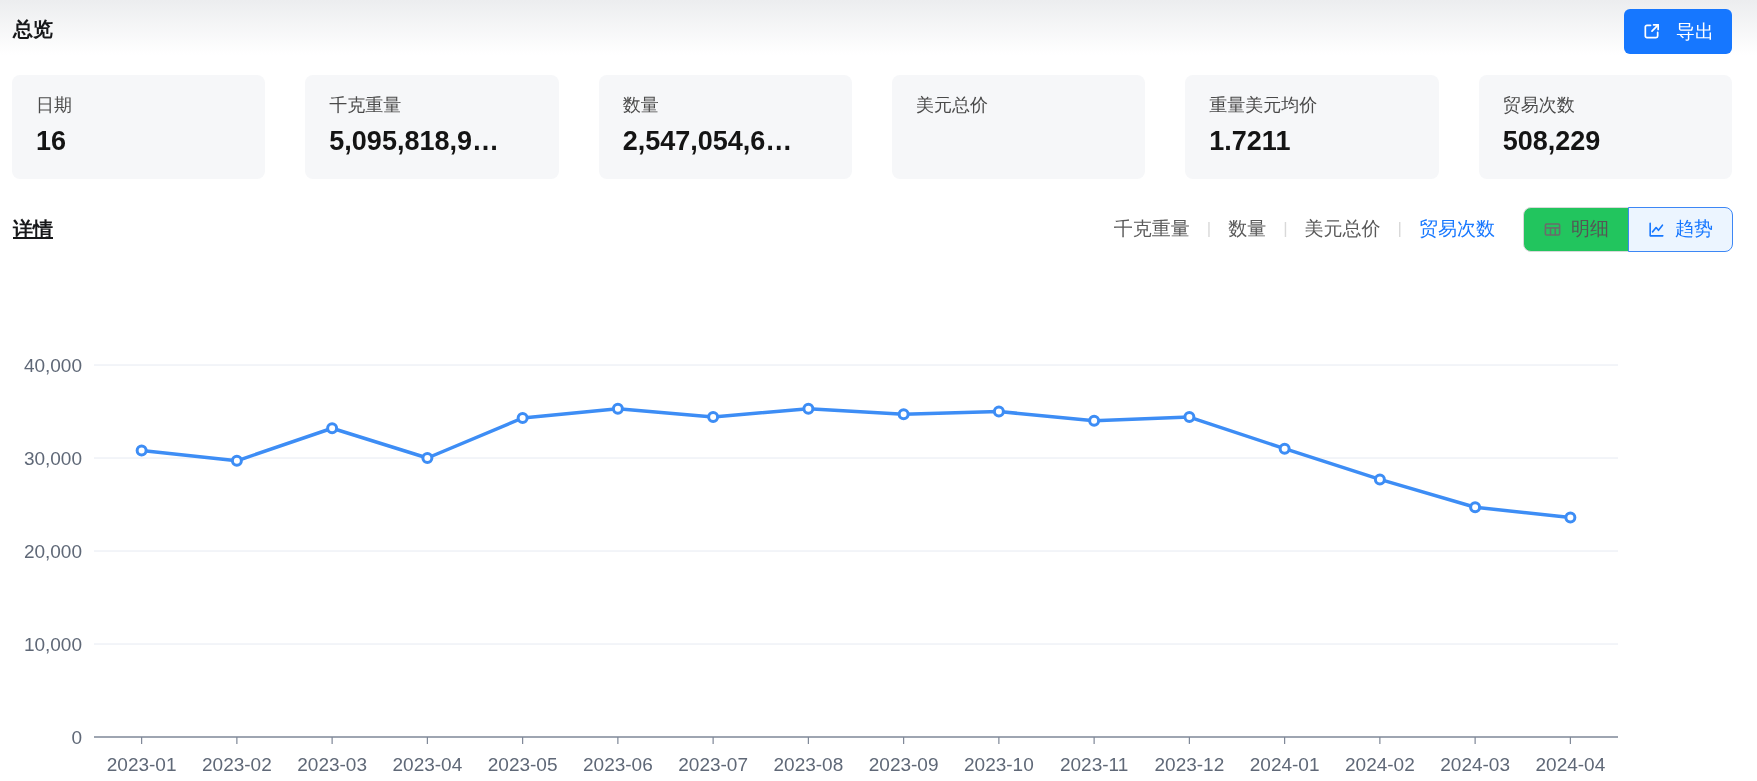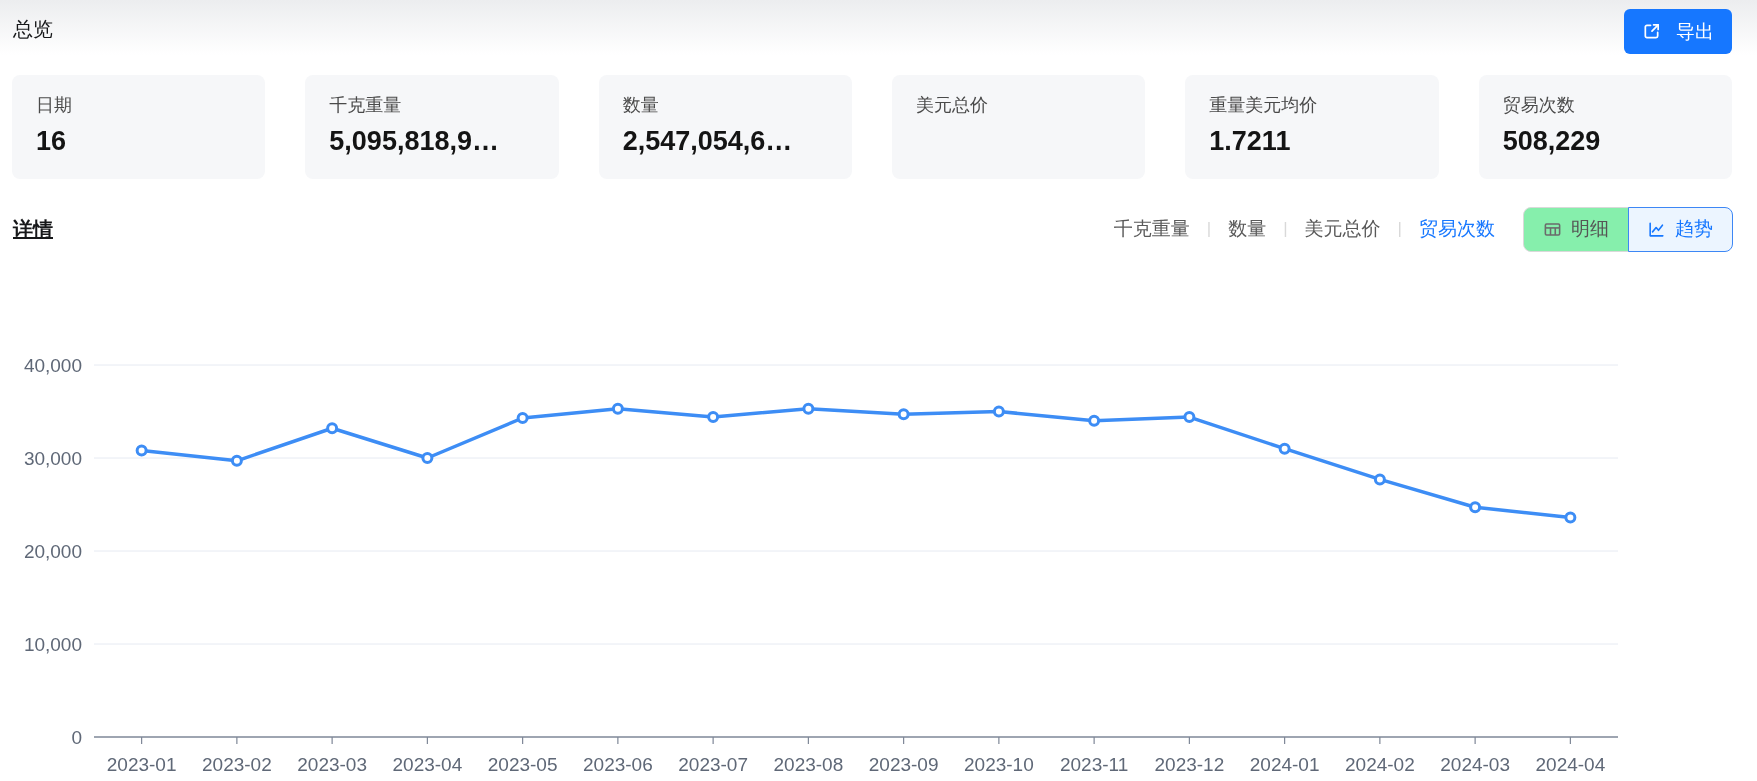--- a/index.html
+++ b/index.html
@@ -1,39 +1,39 @@
 <!DOCTYPE html>
 <html><head>
 <meta charset="utf-8">
 <style>
   * { margin:0; padding:0; box-sizing:border-box; }
   html,body { width:1757px; height:781px; background:#fff; overflow:hidden;
     font-family:"Liberation Sans","DejaVu Sans",sans-serif; }
   .top-fade { position:absolute; left:0; top:0; width:1757px; height:55px;
     background:linear-gradient(#ecedef,#ffffff); z-index:0; }
-  .page-title { position:absolute; left:13px; top:16px; font-size:20px; font-weight:400; color:#17181a; z-index:2;}
+  .page-title { position:absolute; left:13px; top:16px; font-size:20px; font-weight:700; color:#17181a; z-index:2;}
   .export-btn { position:absolute; right:25px; top:9px; height:45px; min-width:99px; padding:0 18px;
     background:#1677ff; color:#fff; border:none; border-radius:6px; font-size:19px;
     display:flex; align-items:center; justify-content:center; gap:15px; cursor:pointer; z-index:2;}
   .export-btn svg { display:block; }
   .cards { position:absolute; left:12px; right:25px; top:75px; display:flex; gap:40px; z-index:1;}
   .card { flex:1; height:104px; background:#f6f7f9; border-radius:8px; padding:18px 24px; }
   .card-label { display:block; font-size:18px; color:#4a4a4a; }
   .card-value { display:block; margin-top:9px; font-size:27px; font-weight:700; color:#141414;
     white-space:nowrap; overflow:hidden; }
   .details-bar { position:absolute; left:13px; right:24px; top:206px; height:46px;
     display:flex; align-items:center; }
   .details-title { font-size:20px; font-weight:700; color:#17181a;text-decoration:underline; }
   .bar-right { margin-left:auto; display:flex; align-items:center; }
   .metric-link { font-size:19px; color:#595959; cursor:pointer; }
   .metric-link.active { color:#1677ff; }
   .metric-sep { color:#d9d9d9; font-size:17px; margin:0 17px; }
   .view-toggle { display:flex; margin-left:28px; }
   .toggle-btn { height:45px; padding:0 19px; display:flex; align-items:center; gap:9px;
-    font-size:19px; cursor:pointer; background:#86efac; border:1px solid #d9d9d9; color:#555; }
+    font-size:19px; cursor:pointer; background:#22c55e; border:1px solid #d9d9d9; color:#555; }
   .toggle-btn.first { border-radius:8px 0 0 8px; }
   .toggle-btn.last { border-radius:0 8px 8px 0; margin-left:-1px;padding-left:18px; }
   .toggle-btn.active { background:#ecf5ff; border-color:#3d87f5; color:#1677ff; position:relative; }
   #trend-chart { position:absolute; left:0; top:300px; z-index:1; }
 </style>
 </head>
 <body>
 
 <div class="top-fade"></div>
 

